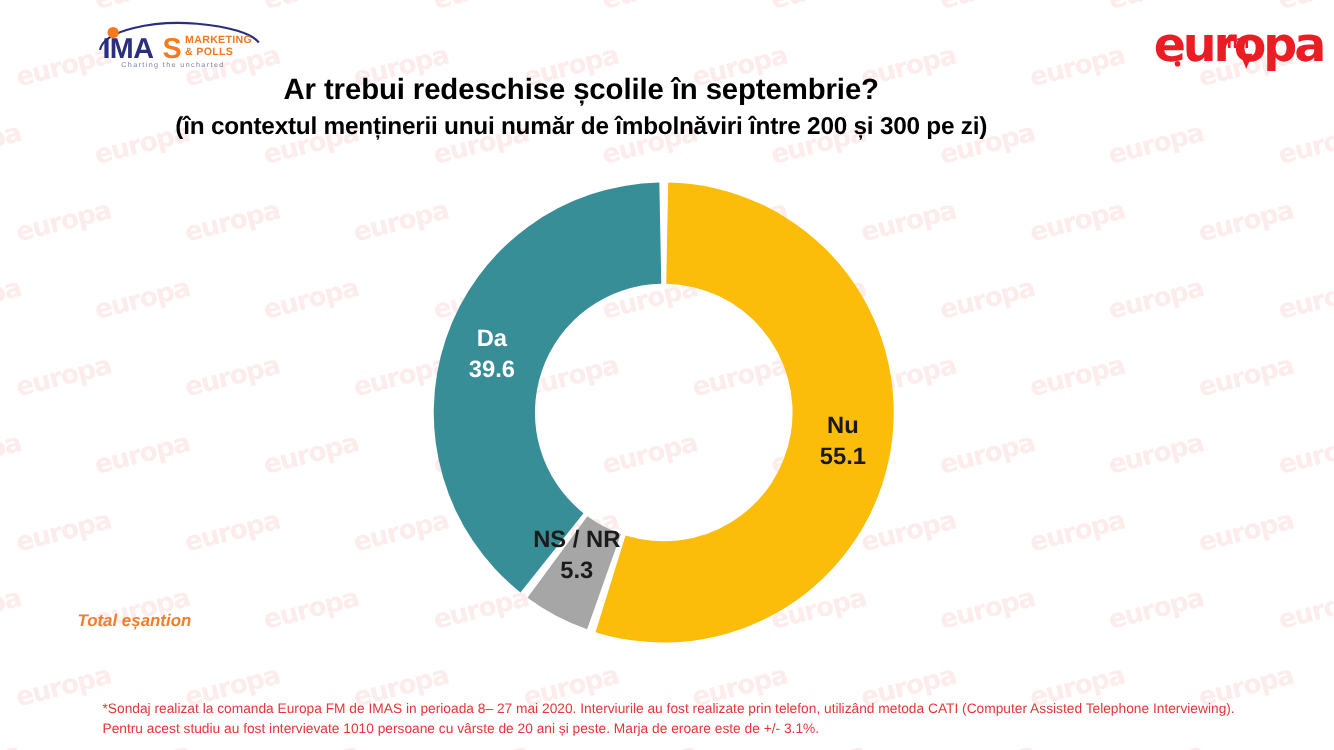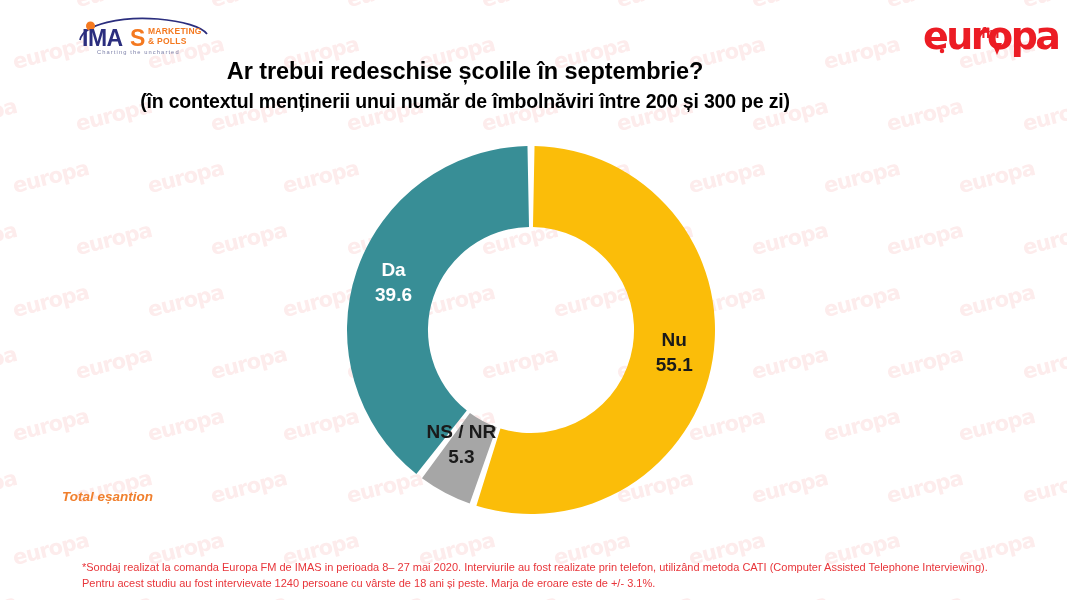--- a/index.html
+++ b/index.html
@@ -223,17 +223,17 @@
           </g>
       </svg>
     </div>
 
     <div id="total-note">
       <div>Total eșantion</div>
     </div>
 
     <div id="footnote">
       <div>*Sondaj realizat la comanda Europa FM de IMAS in perioada  8– 27 mai 2020. Interviurile au fost realizate prin telefon, utilizând metoda CATI (Computer Assisted Telephone Interviewing).</div>
-      <div>Pentru acest studiu au fost intervievate 1240 persoane cu vârste de 18 ani și peste. Marja de eroare este de +/- 3.1%.</div>
+      <div>Pentru acest studiu au fost intervievate 1010 persoane cu vârste de 20 ani și peste. Marja de eroare este de +/- 3.1%.</div>
     </div>
 
   </div>
 </div>
 
 </body></html>

